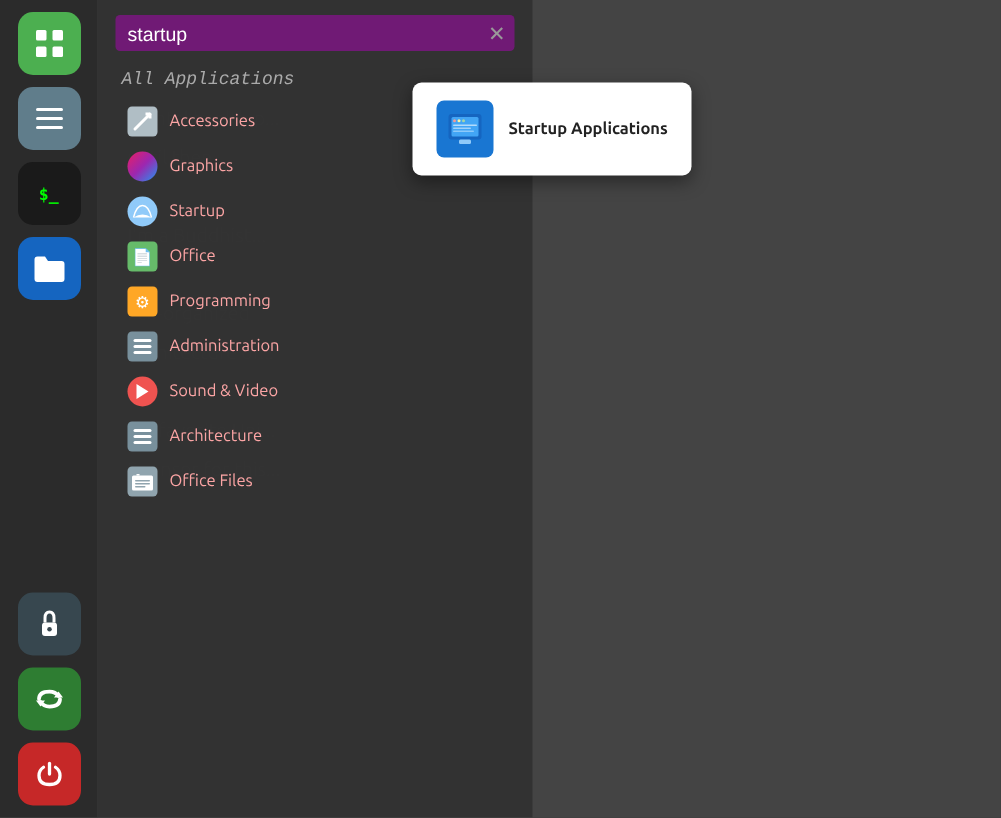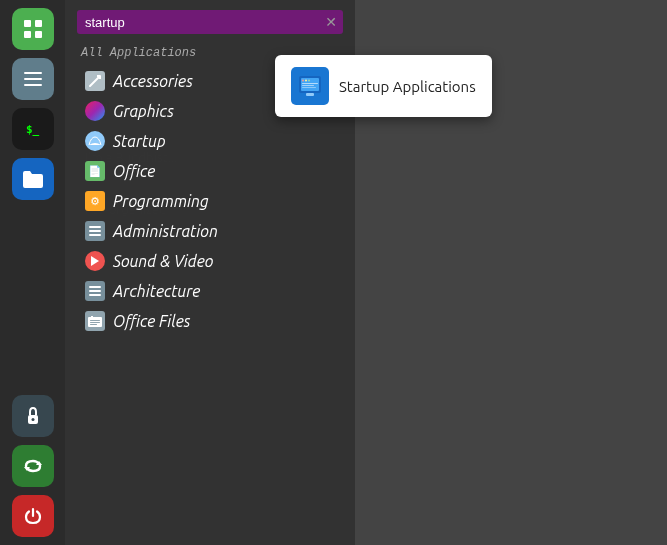--- a/index.html
+++ b/index.html
@@ -127,23 +127,22 @@
       margin-right: 8px;
       border-radius: 3px;
       display: flex;
       align-items: center;
       justify-content: center;
       font-size: 13px;
       flex-shrink: 0;
     }
 
     .category-label {
-      color: #ffffff;
-      font-size: 16px;
-      font-style: italic;
+      color: #fca5a5;
+      font-size: 11px;
     }
 
     
     #search-result-popup {
       position: absolute;
       left: 275px;
       top: 55px;
       background: #ffffff;
       border-radius: 6px;
       padding: 12px 16px;
@@ -344,14 +343,14 @@
 
       <circle cx="6" cy="7.5" r="1" fill="#ef9a9a"></circle>
       <circle cx="9" cy="7.5" r="1" fill="#fff59d"></circle>
       <circle cx="12" cy="7.5" r="1" fill="#a5d6a7"></circle>
 
       <rect x="5" y="10" width="16" height="1" rx="0.5" fill="white" opacity="0.6"></rect>
       <rect x="5" y="12" width="12" height="1" rx="0.5" fill="white" opacity="0.5"></rect>
       <rect x="5" y="14" width="14" height="1" rx="0.5" fill="white" opacity="0.4"></rect>
     </svg>
   </div>
-  <span style="font-size:15px; font-weight:normal; color:#222;">Startup Applications</span>
+  <span style="font-size:11px; font-weight:bold; color:#222;">Startup Applications</span>
 </div>
 
 </body></html>

